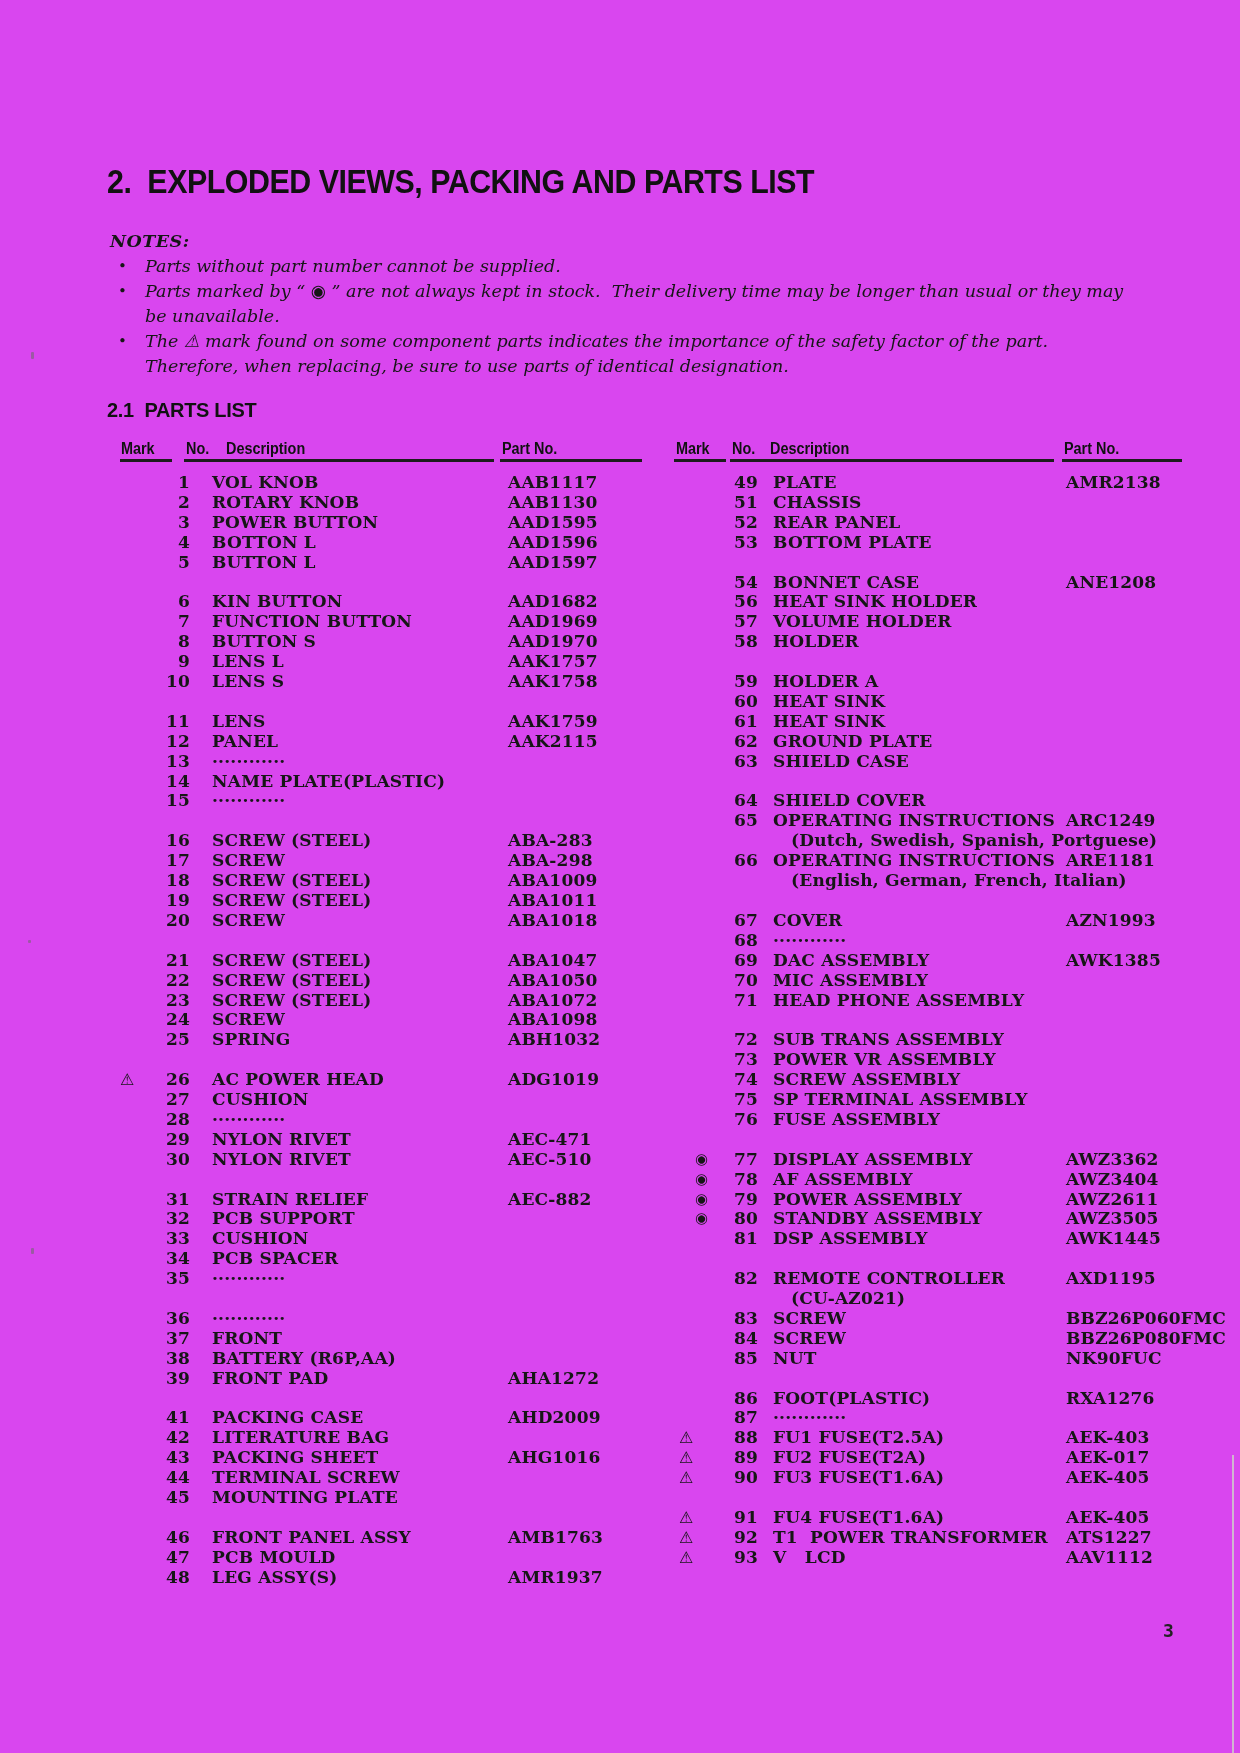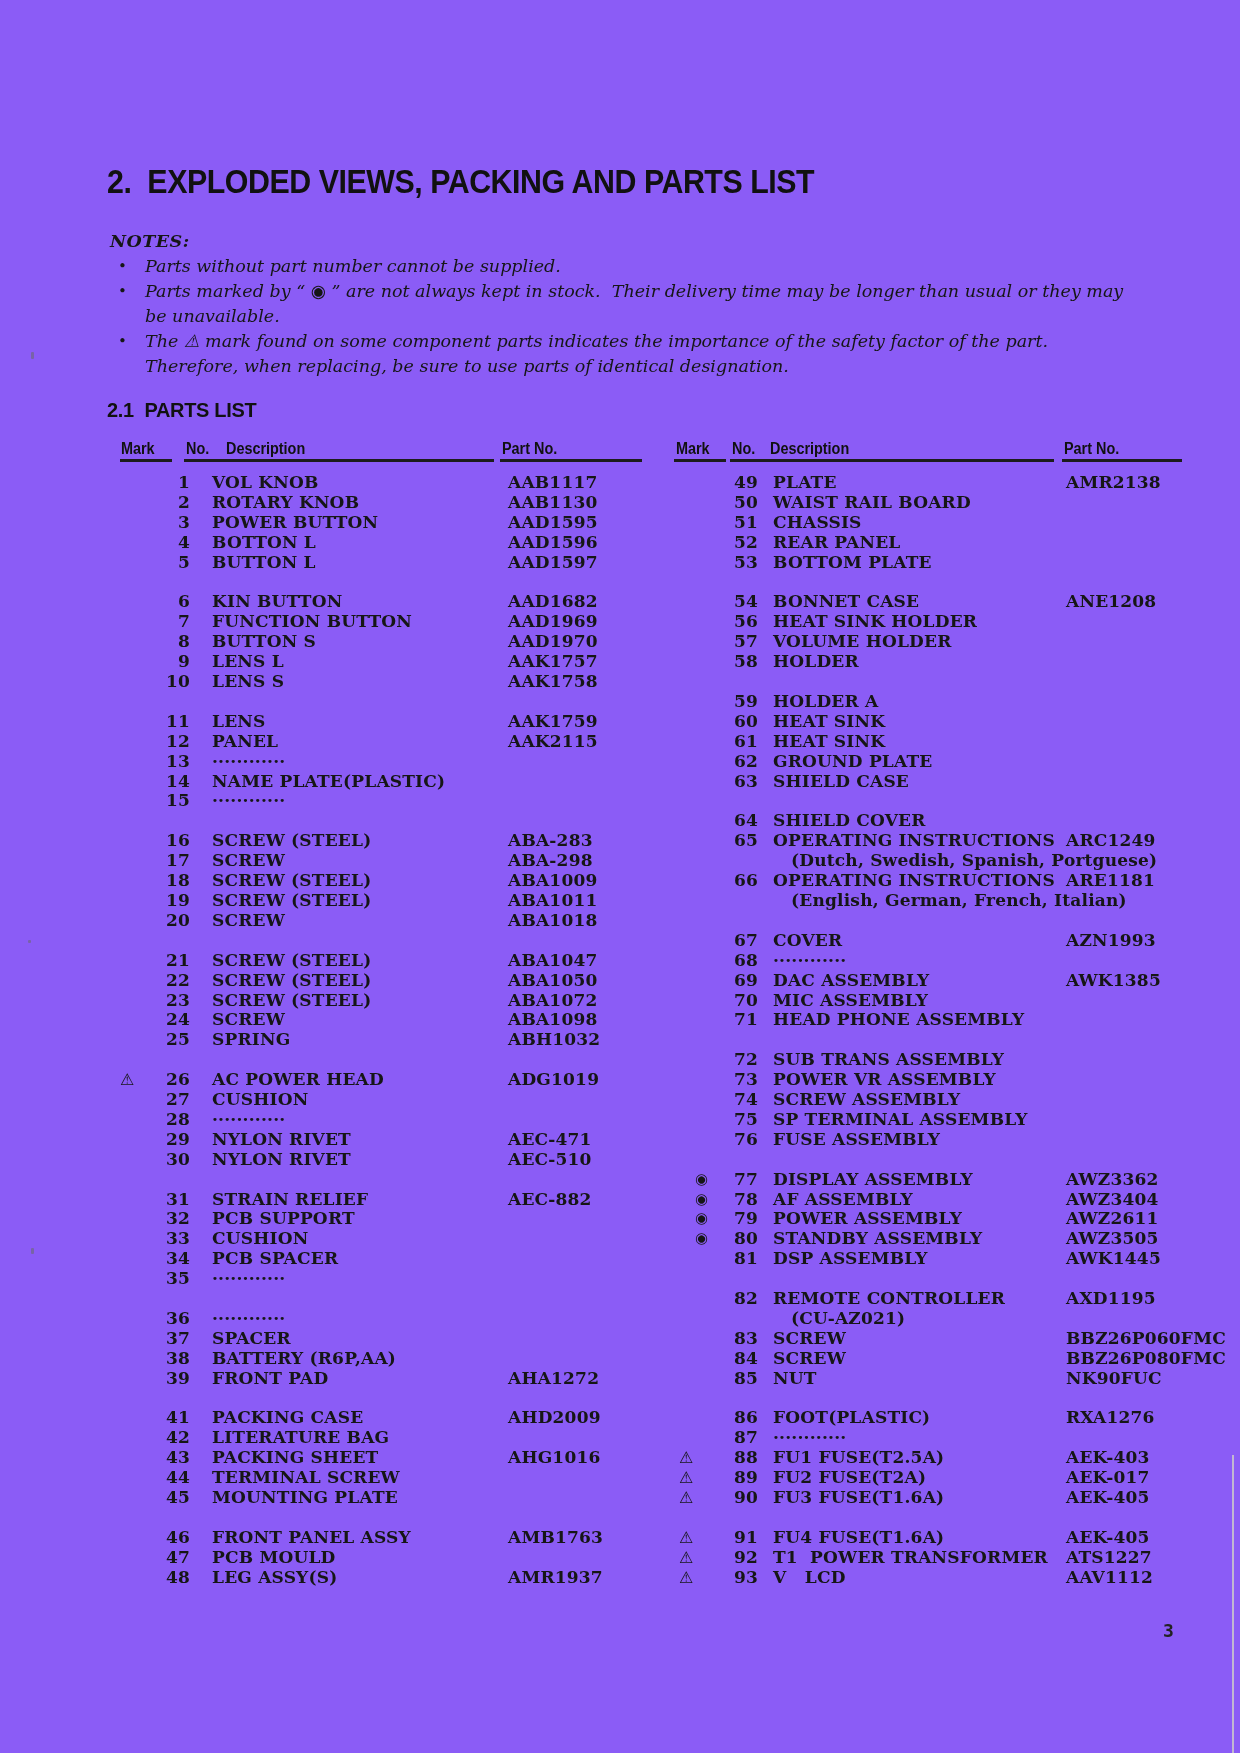--- a/index.html
+++ b/index.html
@@ -1,17 +1,17 @@
 <!DOCTYPE html>
 <html><head>
 <meta charset="utf-8">
 <style>
   html,body{margin:0;padding:0;}
   body{width:1240px;height:1753px;background:#e9e9e6;font-family:"DejaVu Serif",serif;}
-  .page{position:relative;width:1240px;height:1753px;background:#8b5cf6;color:#1a1a1a;overflow:hidden;}
+  .page{position:relative;width:1240px;height:1753px;background:#d946ef;color:#1a1a1a;overflow:hidden;}
 
   
   .main-title{position:absolute;left:107px;top:163px;font-family:"Liberation Sans",sans-serif;
     font-weight:bold;font-size:33px;letter-spacing:-0.5px;white-space:pre;color:#111;
     transform:scaleX(0.92);transform-origin:left top;}
   .section-title{position:absolute;left:107px;top:398px;font-family:"Liberation Sans",sans-serif;
     font-weight:bold;font-size:21px;letter-spacing:-0.3px;white-space:pre;color:#111;
     transform:scaleX(0.95);transform-origin:left top;}
 
   
@@ -364,21 +364,21 @@
           <span class="cell mark"></span>
           <span class="cell no">36</span>
           <span class="cell pad"></span>
           <span class="cell desc">············</span>
           <span class="cell part"></span>
         </div>
         <div class="row">
           <span class="cell mark"></span>
           <span class="cell no">37</span>
           <span class="cell pad"></span>
-          <span class="cell desc">SPACER</span>
+          <span class="cell desc">FRONT</span>
           <span class="cell part"></span>
         </div>
         <div class="row">
           <span class="cell mark"></span>
           <span class="cell no">38</span>
           <span class="cell pad"></span>
           <span class="cell desc">BATTERY (R6P,AA)</span>
           <span class="cell part"></span>
         </div>
         <div class="row">
@@ -451,27 +451,20 @@
       </div>
     </div>
   <div id="col-right" class="pcol col-right">
       <div class="group">
         <div class="row">
           <span class="cell mark"></span>
           <span class="cell no">49</span>
           <span class="cell pad"></span>
           <span class="cell desc">PLATE</span>
           <span class="cell part">AMR2138</span>
-        </div>
-        <div class="row">
-          <span class="cell mark"></span>
-          <span class="cell no">50</span>
-          <span class="cell pad"></span>
-          <span class="cell desc">WAIST RAIL BOARD</span>
-          <span class="cell part"></span>
         </div>
         <div class="row">
           <span class="cell mark"></span>
           <span class="cell no">51</span>
           <span class="cell pad"></span>
           <span class="cell desc">CHASSIS</span>
           <span class="cell part"></span>
         </div>
         <div class="row">
           <span class="cell mark"></span>

